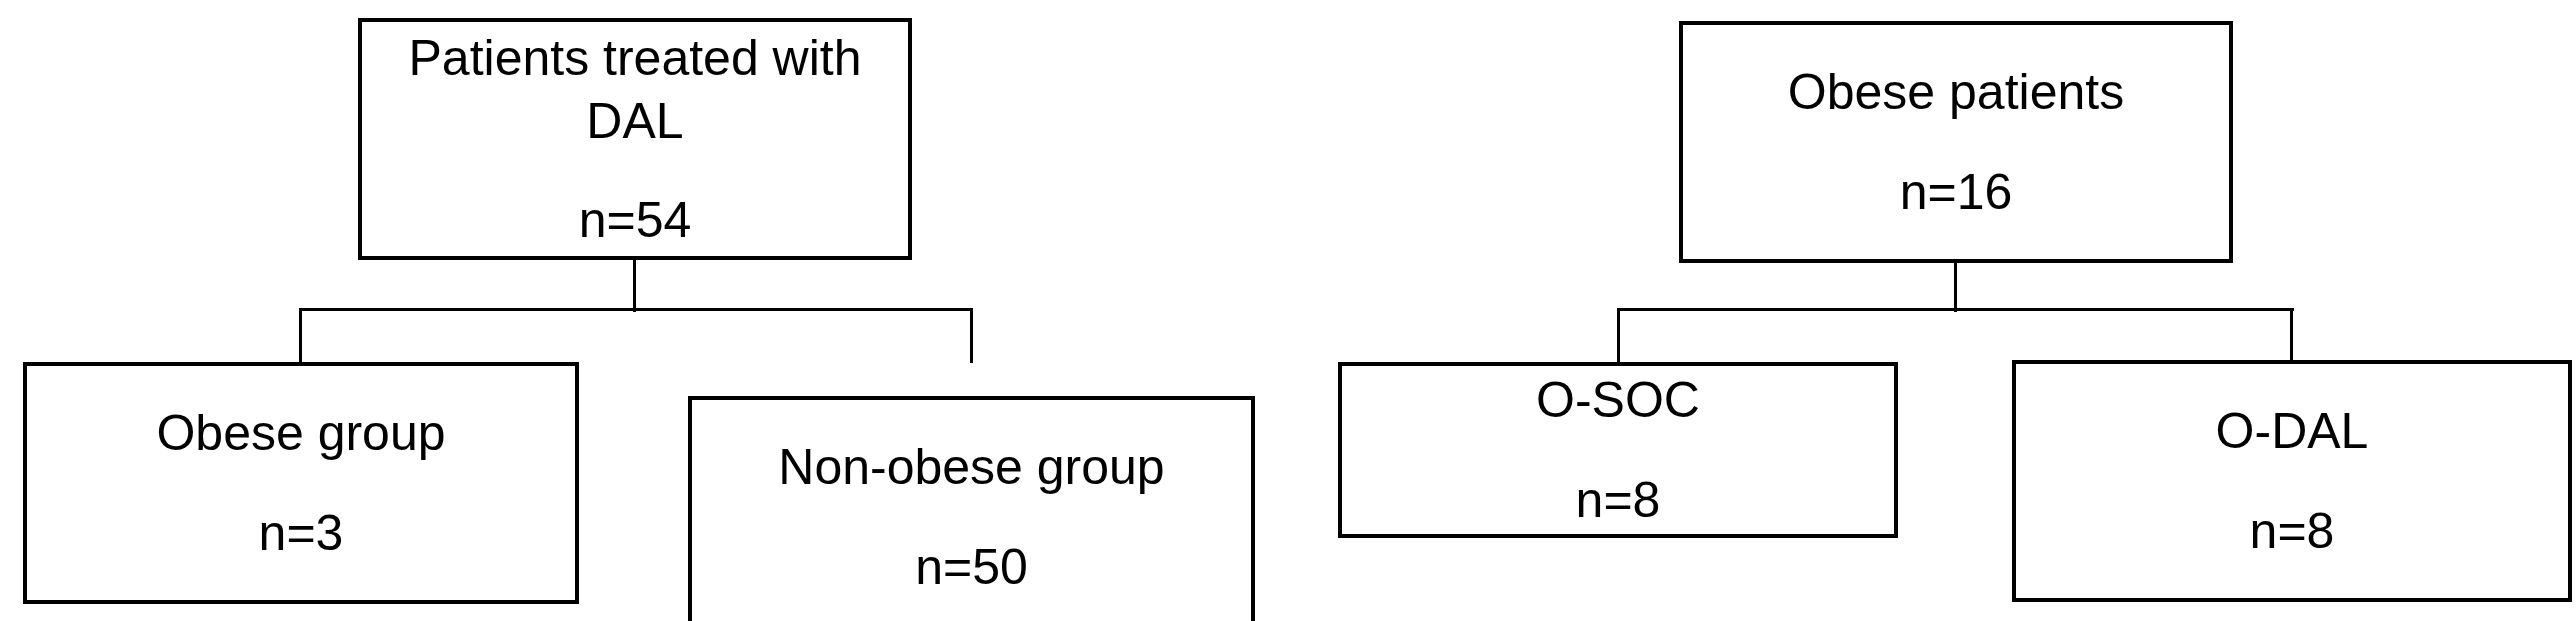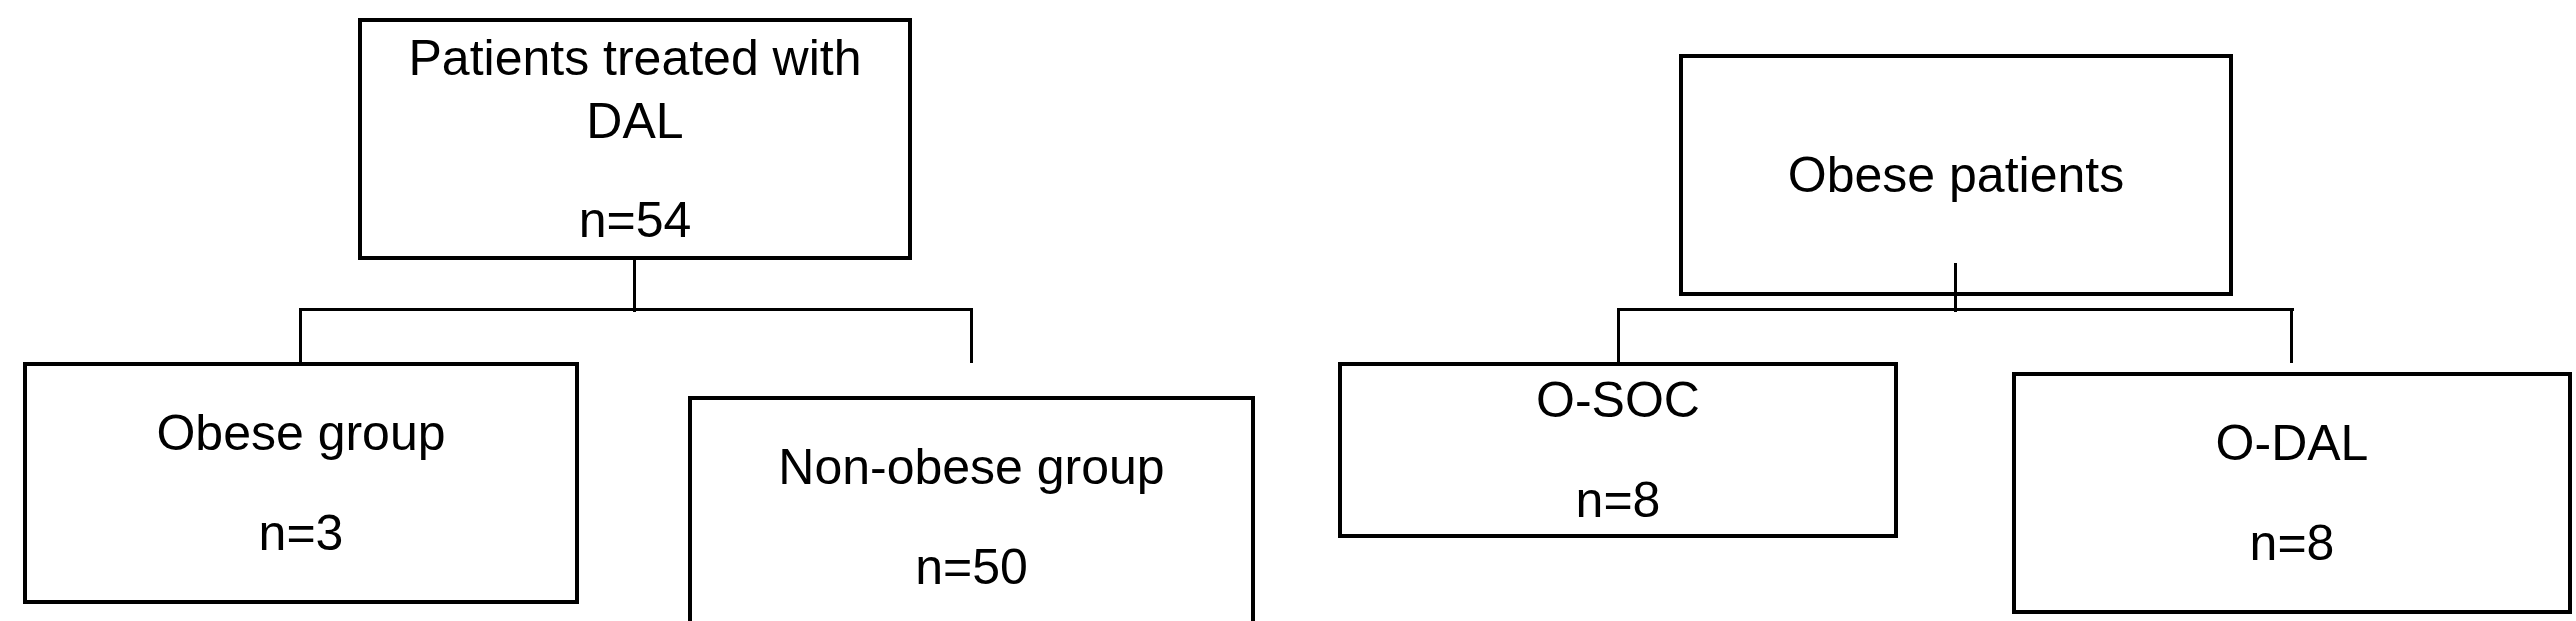--- a/index.html
+++ b/index.html
@@ -35,23 +35,23 @@
   .t1-child1 { left: 23px;   top: 362px; width: 556px; height: 242px; }
   .t1-child2 { left: 688px;  top: 362px; width: 567px; height: 242px; margin-top: 34px; }
 
   
   .t1-stem  { left: 633px;  top: 260px; width: 3.3px;   height: 52px; }
   .t1-hbar  { left: 299px;  top: 308px; width: 674px; height: 3.3px;  }
   .t1-drop1 { left: 299px;  top: 308px; width: 3.3px;   height: 55px; }
   .t1-drop2 { left: 970px; top: 308px; width: 3.3px;   height: 55px; }
 
   
-  .t2-parent { left: 1679px; top: 21px;  width: 554px; height: 242px; margin-top: 33px; }
+  .t2-parent { left: 1679px; top: 21px;  width: 554px; height: 242px; }
   .t2-child1 { left: 1338px; top: 362px; width: 560px; height: 176px; }
-  .t2-child2 { left: 2012px; top: 372px; width: 560px; height: 242px; }
+  .t2-child2 { left: 2012px; top: 360px; width: 560px; height: 242px; }
 
   
   .t2-stem  { left: 1954px; top: 263px; width: 3.3px;   height: 49px; }
   .t2-hbar  { left: 1617px; top: 308px; width: 677px; height: 3.3px;  }
   .t2-drop1 { left: 1617px; top: 308px; width: 3.3px;   height: 55px; }
   .t2-drop2 { left: 2290px; top: 308px; width: 3.3px;   height: 55px; }
 </style>
 </head>
 <body>
 
@@ -74,20 +74,21 @@
     </div>
     <div class="node t1-child2">
       <span class="label">Non-obese group</span>
       <span class="count">n=50</span>
     </div>
   </div>
 
   <div>
     <div class="node t2-parent">
       <span class="label">Obese patients</span>
+      <span class="count">n=16</span>
     </div>
 
     <div class="line t2-stem"></div>
     <div class="line t2-hbar"></div>
     <div class="line t2-drop1"></div>
     <div class="line t2-drop2"></div>
 
     <div class="node t2-child1">
       <span class="label">O-SOC</span>
       <span class="count">n=8</span>

